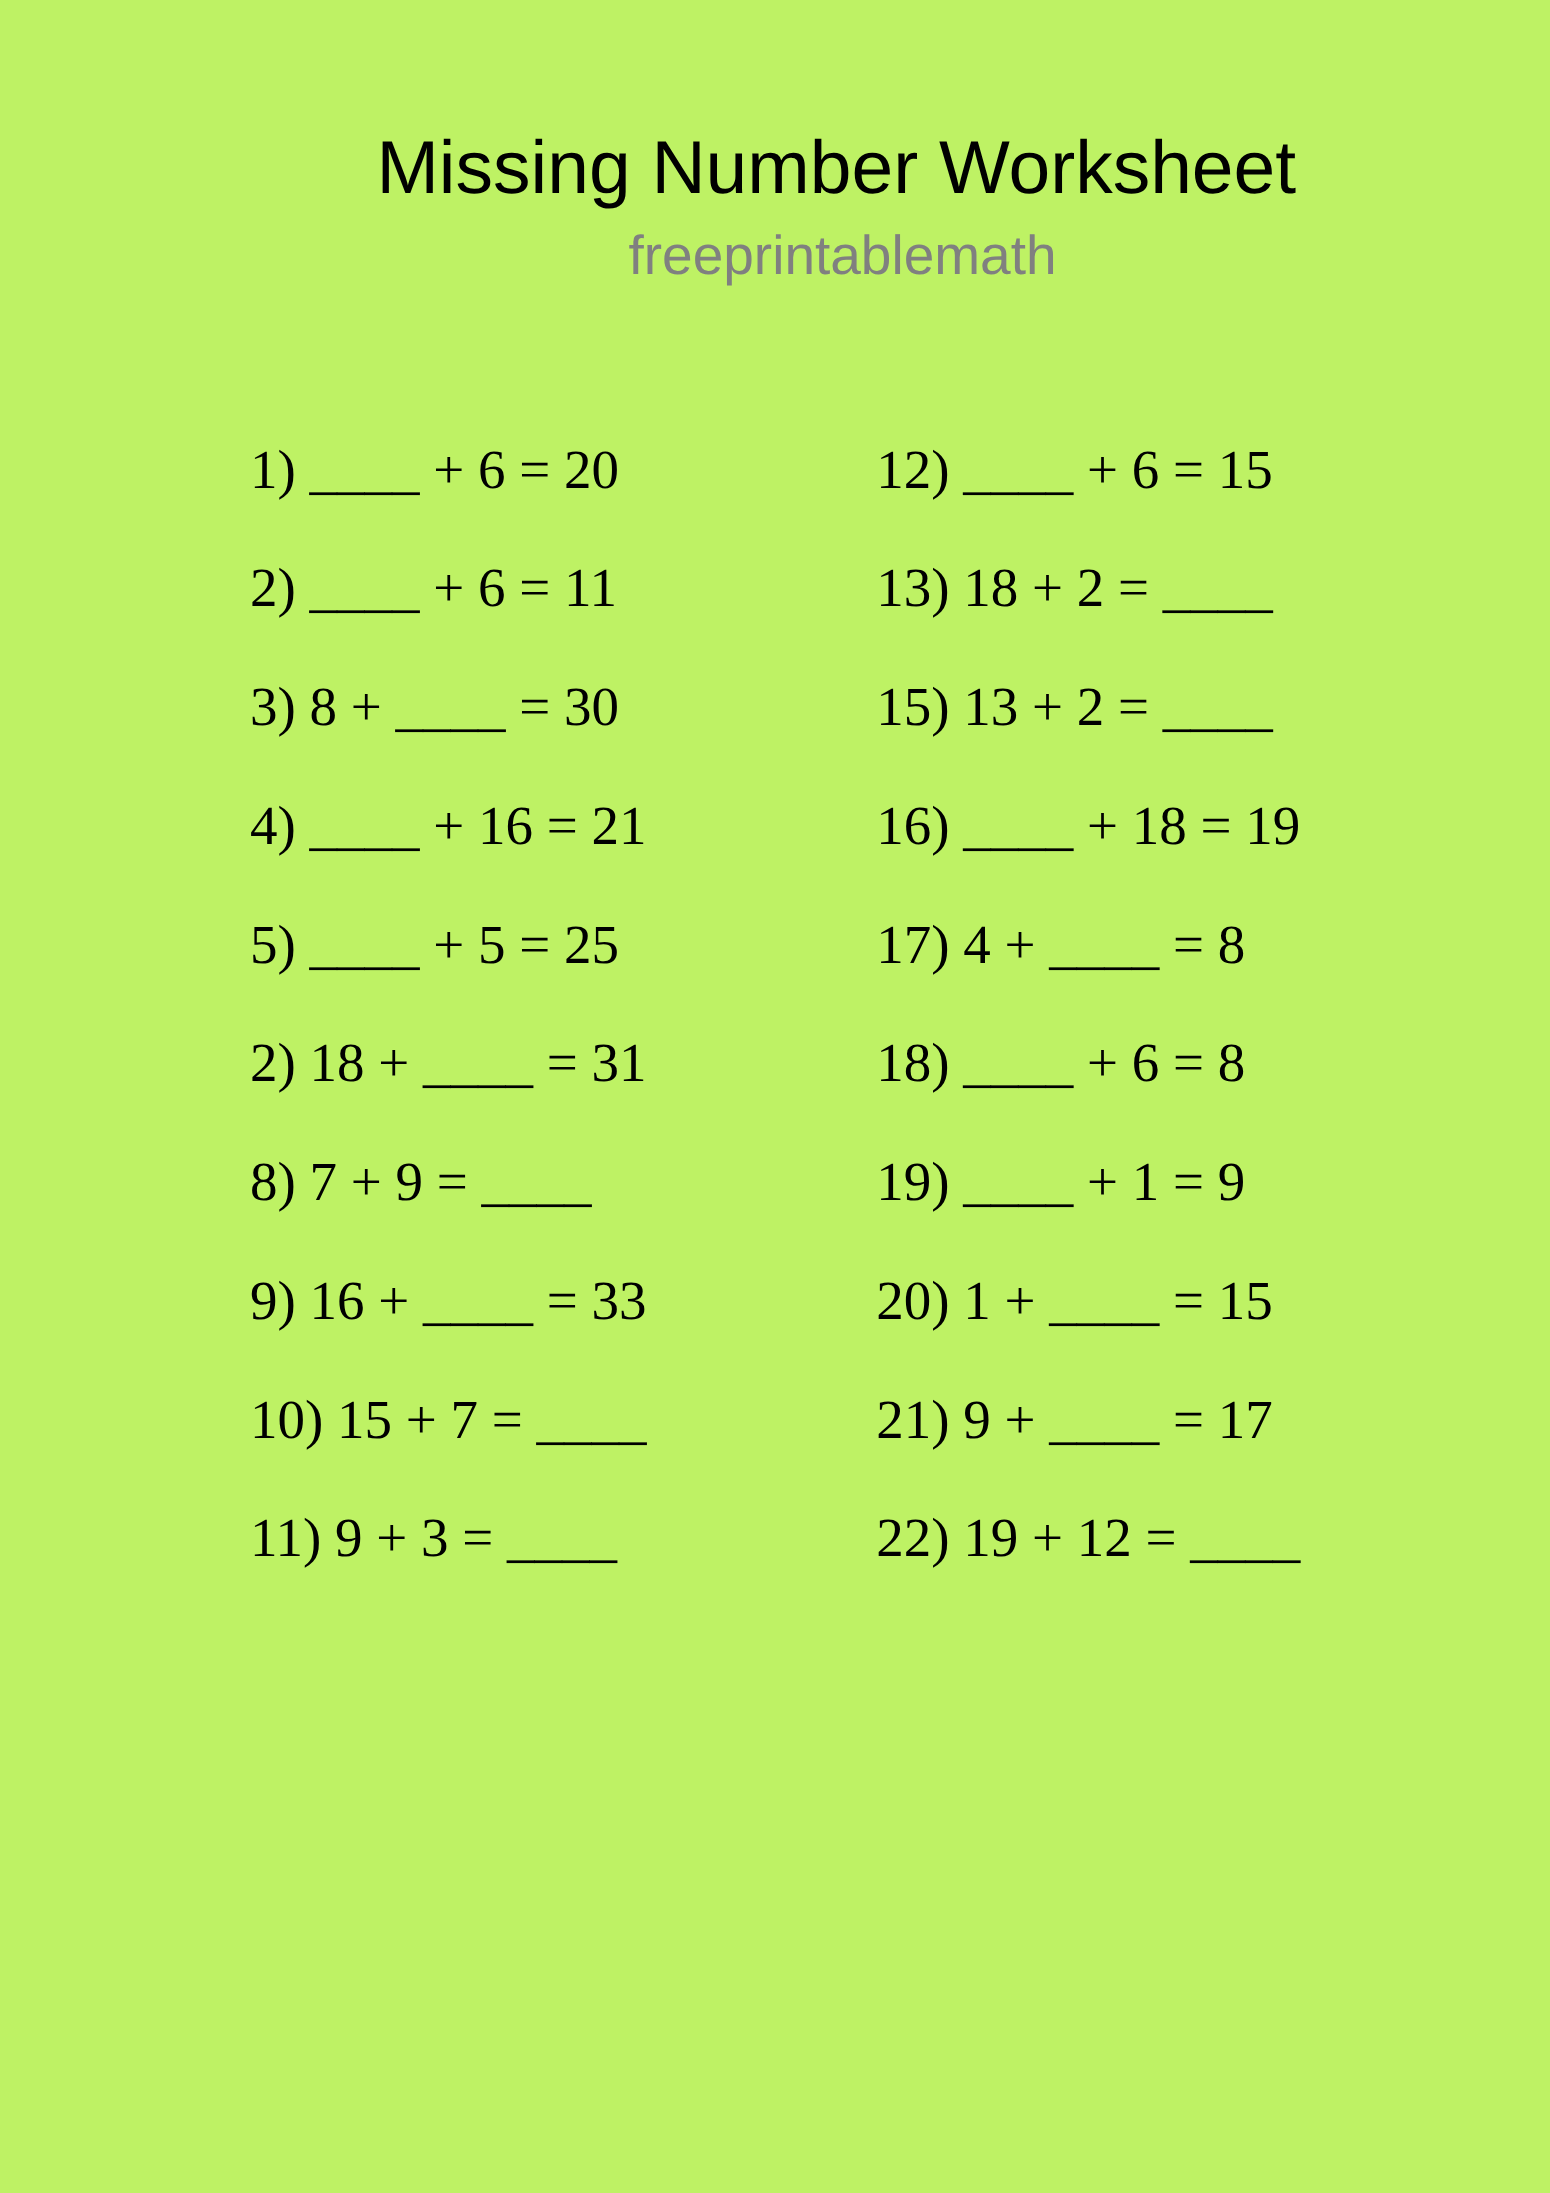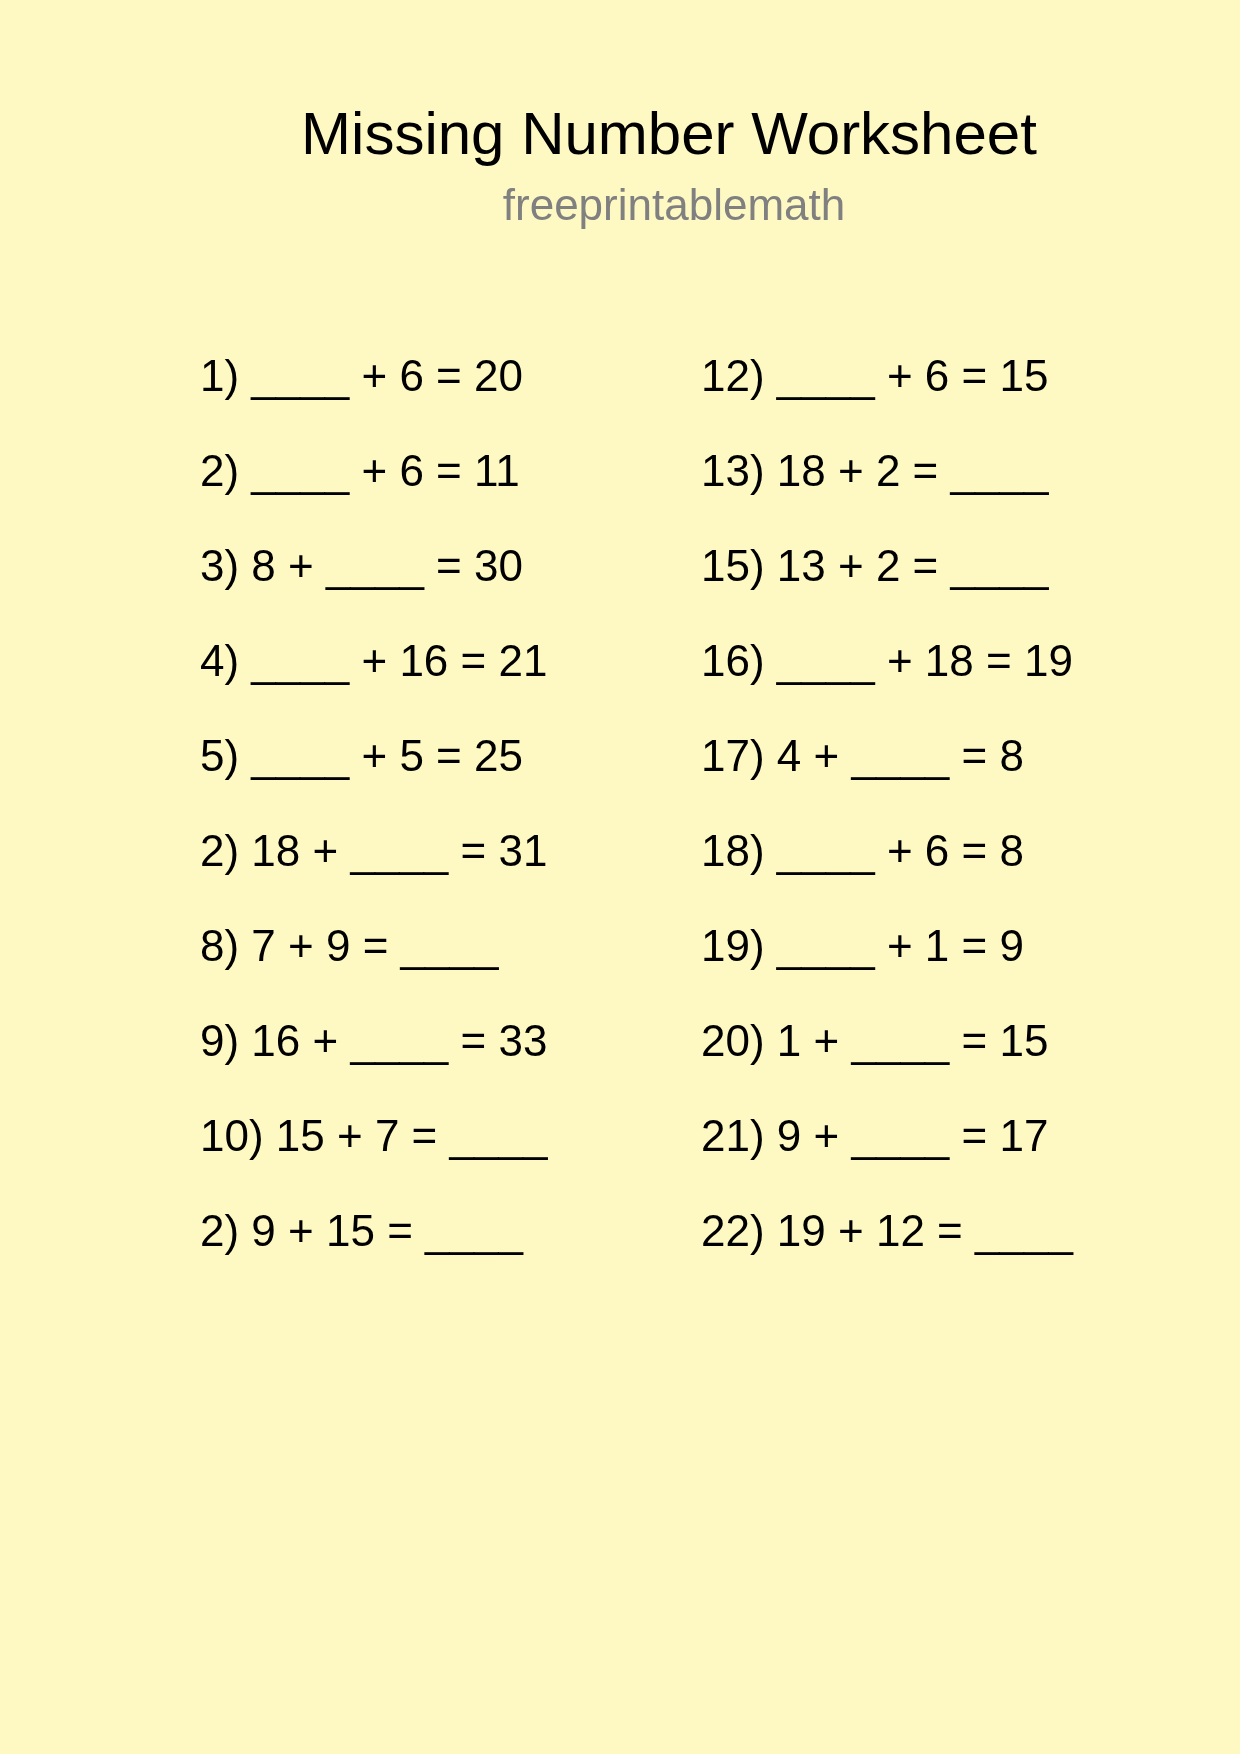--- a/index.html
+++ b/index.html
@@ -13,21 +13,21 @@
     position: relative;
     overflow: hidden;
     font-family: "Liberation Sans", "DejaVu Sans", sans-serif;
     color: #000000;
   }
   .page {
     position: absolute;
     left: 0; top: 0;
     width: 1240px;
     height: 1754px;
-    background: #fef9c3;
+    background: #bef264;
   }
   .title {
     position: absolute;
     top: 104px;
     left: 669px;
     transform: translateX(-50%);
     font-size: 60px;
     line-height: 60px;
     white-space: nowrap;
     color: #000000;
@@ -43,20 +43,21 @@
     line-height: 39px;
     white-space: nowrap;
     color: #808080;
   }
   .column {
     position: absolute;
     top: 354px;
     margin: 0;
     padding: 0;
     list-style: none;
+    font-family: Liberation Serif, serif;
   }
   .column.left { left: 200px; }
   .column.right { left: 701px; }
   .problem {
     height: 95px;
     font-size: 44px;
     line-height: 44px;
     white-space: pre;
     color: #000000;
   }
@@ -71,21 +72,21 @@
   <ol class="column left">
     <li class="problem">1) ____ + 6 = 20</li>
     <li class="problem">2) ____ + 6 = 11</li>
     <li class="problem">3) 8 + ____ = 30</li>
     <li class="problem">4) ____ + 16 = 21</li>
     <li class="problem">5) ____ + 5 = 25</li>
     <li class="problem">2) 18 + ____ = 31</li>
     <li class="problem">8) 7 + 9 = ____</li>
     <li class="problem">9) 16 + ____ = 33</li>
     <li class="problem">10) 15 + 7 = ____</li>
-    <li class="problem">2) 9 + 15 = ____</li>
+    <li class="problem">11) 9 + 3 = ____</li>
   </ol>
 
   <ol class="column right">
     <li class="problem">12) ____ + 6 = 15</li>
     <li class="problem">13) 18 + 2 = ____</li>
     <li class="problem">15) 13 + 2 = ____</li>
     <li class="problem">16) ____ + 18 = 19</li>
     <li class="problem">17) 4 + ____ = 8</li>
     <li class="problem">18) ____ + 6 = 8</li>
     <li class="problem">19) ____ + 1 = 9</li>

